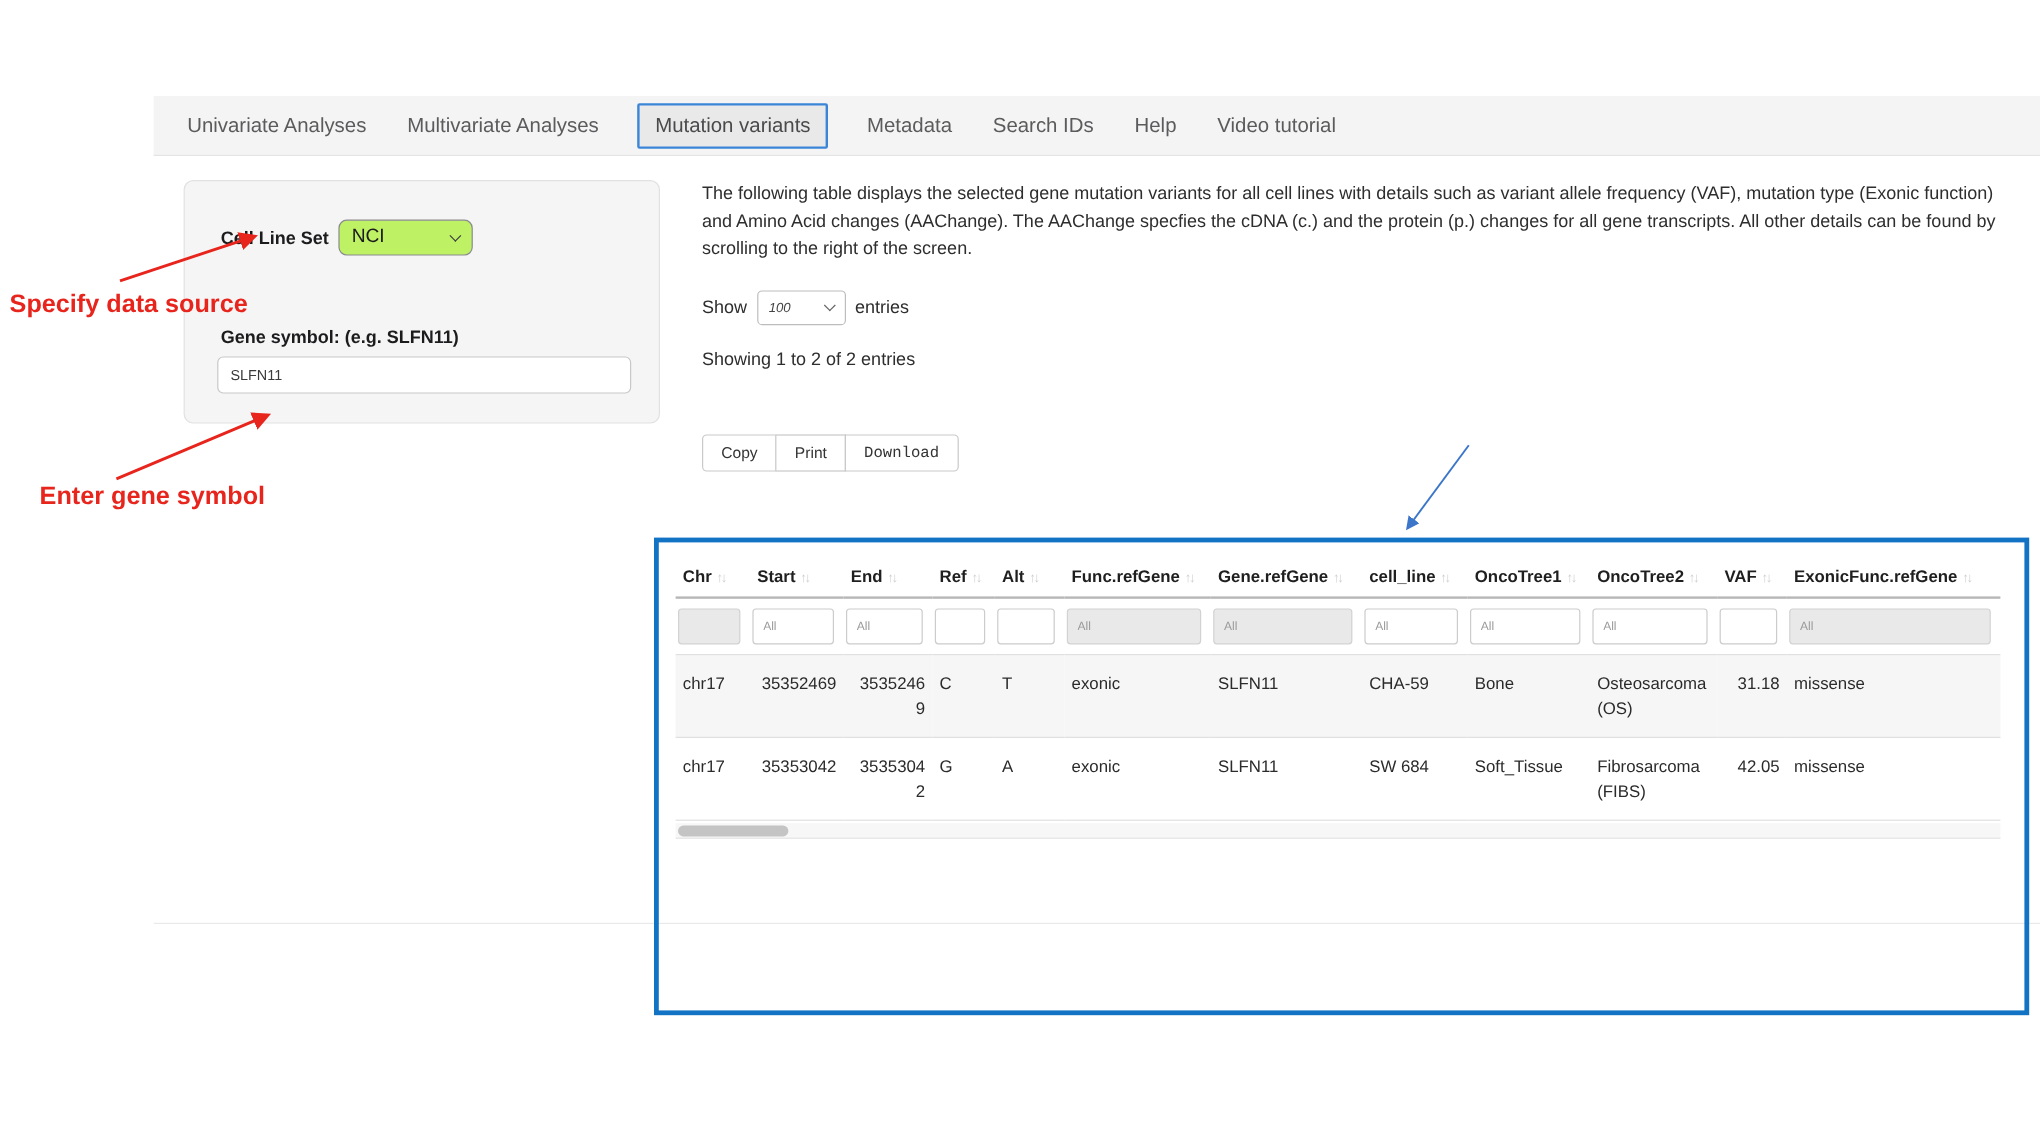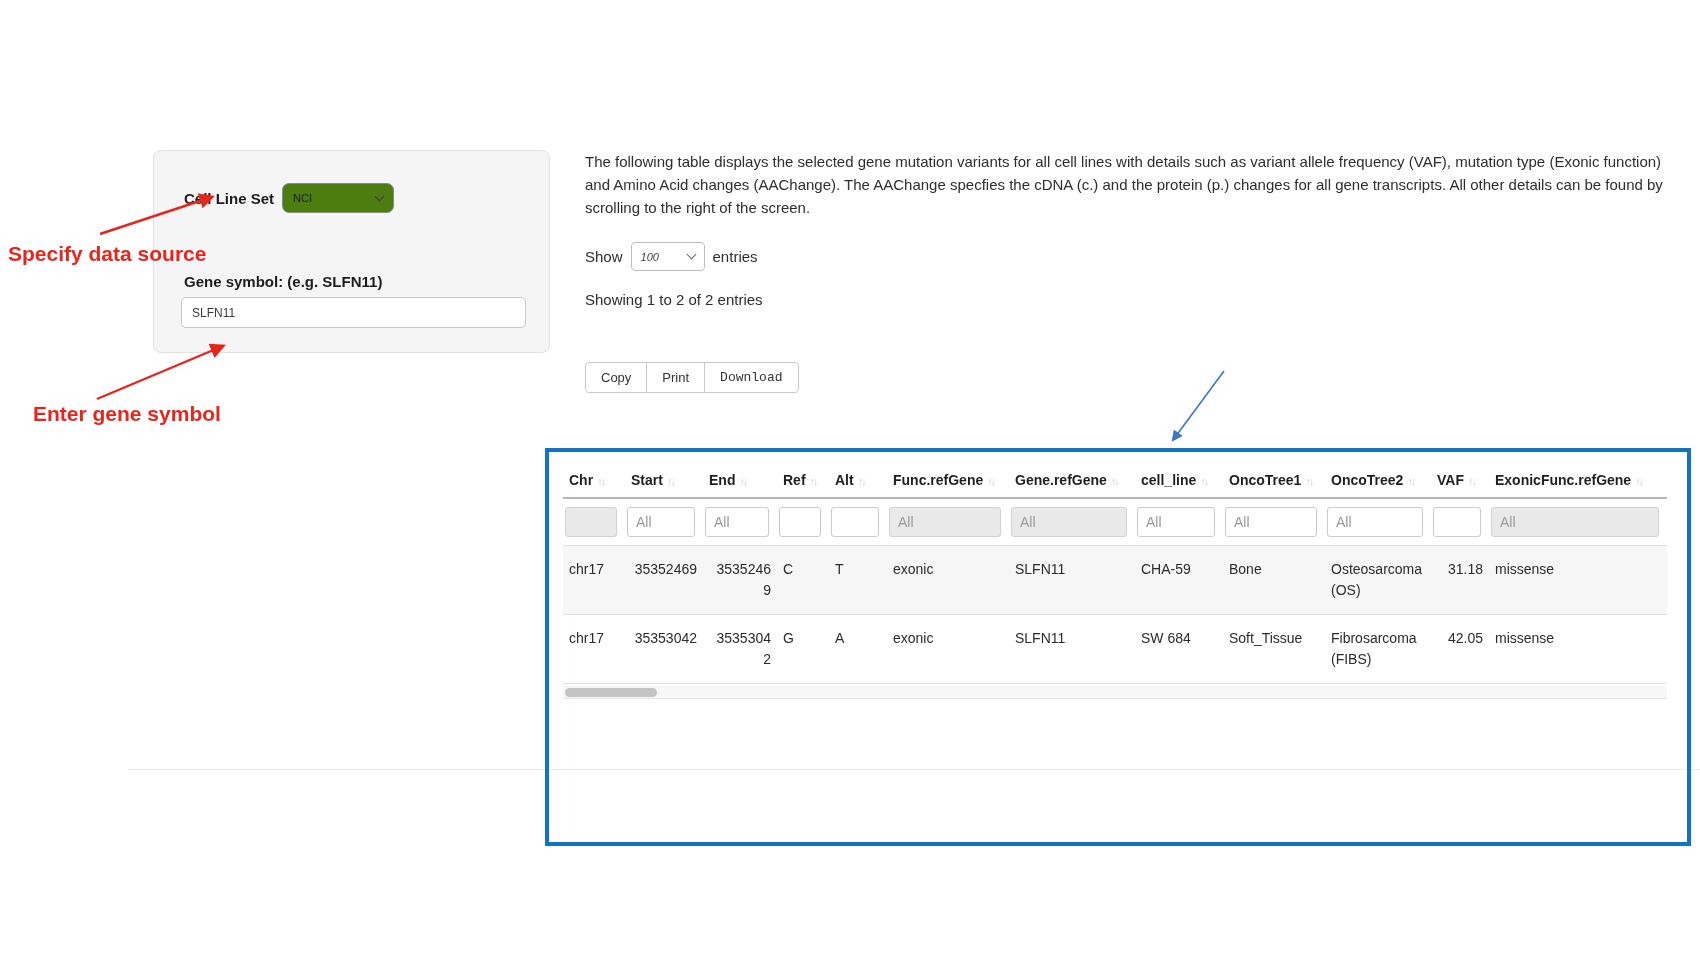--- a/index.html
+++ b/index.html
@@ -11,23 +11,23 @@
   .navbar{position:absolute;left:128px;top:80px;width:1572px;height:50px;background:#f4f4f5;
           border-bottom:1px solid #e4e4e4;display:flex;align-items:center;gap:30px;padding-left:26px;}
   .nav-tab{font-size:17px;color:#5b5b5d;white-space:nowrap;cursor:pointer;padding:9px 2px;}
   .nav-tab.active{border:2px solid #3a85d8;background:#e9e9ea;border-radius:2px;padding:7px 13px;color:#4a4a4c;}
 
   
   .panel{position:absolute;left:153px;top:150px;width:397px;height:203px;background:#f5f5f5;
          border:1px solid #e1e1e1;border-radius:8px;}
   .panel-row1{position:absolute;left:30px;top:32px;display:flex;align-items:center;}
   .panel-label{font-size:15px;font-weight:bold;color:#1c1c1e;}
-  .select-box{margin-left:8px;width:112px;height:30px;background:#4d7c0f;border:1px solid #8a8a8f;
+  .select-box{margin-left:8px;width:112px;height:30px;background:#bef264;border:1px solid #8a8a8f;
               border-radius:7px;display:flex;align-items:center;justify-content:space-between;
-              padding:0 10px;font-size:11px;color:#1c1c1e;cursor:pointer;}
+              padding:0 10px;font-size:16px;color:#1c1c1e;cursor:pointer;}
   .chev{width:7px;height:7px;border-right:1.6px solid #3c3c43;border-bottom:1.6px solid #3c3c43;
         transform:rotate(45deg);margin-top:-4px;}
   .gene-label{position:absolute;left:30px;top:122px;font-size:15px;font-weight:bold;color:#1c1c1e;}
   .gene-input{position:absolute;left:27px;top:146px;width:345px;height:31px;background:#ffffff;
               border:1px solid #c8c8c8;border-radius:5px;font-size:12px;color:#3a3a3a;padding:0 10px;
               font-family:"Liberation Sans",sans-serif;}
 
   
   .red-note{position:absolute;font-size:21px;font-weight:bold;color:#e8251d;white-space:nowrap;}
   .red-note.n1{left:8px;top:242px;}
@@ -61,34 +61,43 @@
   table.vtable{border-collapse:collapse;table-layout:fixed;width:1104px;font-size:14px;color:#2b2b2b;}
   .vtable th{font-weight:bold;text-align:left;padding:10px 6px 9px 6px;white-space:nowrap;font-size:14px;color:#1f1f1f;
              border-bottom:2px solid #b7b7b7;}
   .vtable th .hd{display:inline-block;}
   .sort-icon{display:inline-block;margin-left:4px;font-size:11px;color:#cfcfcf;letter-spacing:-2px;font-weight:bold;}
   .vtable td{padding:13px 6px;vertical-align:top;line-height:21px;border-bottom:1px solid #e0e0e0;word-wrap:break-word;}
   .vtable tr.filters td{padding:8px 8px 8px 2px;border-bottom:none;}
   .vtable tr.r1 td{background:#f6f6f6;border-top:1px solid #e0e0e0;}
   .col-right{text-align:right;}
   .flt{width:100%;height:30px;border:1px solid #cccccc;border-radius:3px;background:#ffffff;
-       font-size:14px;color:#444;padding:0 8px;font-family:"Liberation Sans",sans-serif;}
+       font-size:10px;color:#444;padding:0 8px;font-family:"Liberation Sans",sans-serif;}
   .flt::placeholder{color:#9a9a9a;}
   .flt.gray{background:#e9e9e9;border-color:#d2d2d2;}
   .hscroll{width:1104px;height:13px;background:#f7f7f7;border-bottom:1px solid #e4e4e4;margin-top:2px;position:relative;}
   .hthumb{position:absolute;left:2px;top:2px;width:92px;height:9px;border-radius:5px;background:#c4c4c4;cursor:grab;}
 
   .divider{position:absolute;left:128px;top:769px;width:1572px;height:1px;background:#e9e9e9;z-index:1;}
   .overlay-svg{position:absolute;left:0;top:0;z-index:6;pointer-events:none;}
 </style>
 </head>
 <body>
 
 <div id="canvas">
 
+  <div class="navbar">
+    <div class="nav-tab">Univariate Analyses</div>
+    <div class="nav-tab">Multivariate Analyses</div>
+    <div class="nav-tab active">Mutation variants</div>
+    <div class="nav-tab">Metadata</div>
+    <div class="nav-tab">Search IDs</div>
+    <div class="nav-tab">Help</div>
+    <div class="nav-tab">Video tutorial</div>
+  </div>
 
   <div class="panel">
     <div class="panel-row1">
       <span class="panel-label">Cell Line Set</span>
       <div class="select-box">
         <span>NCI</span>
         <span class="chev"></span>
       </div>
     </div>
     <div class="gene-label">Gene symbol: (e.g. SLFN11)</div>

